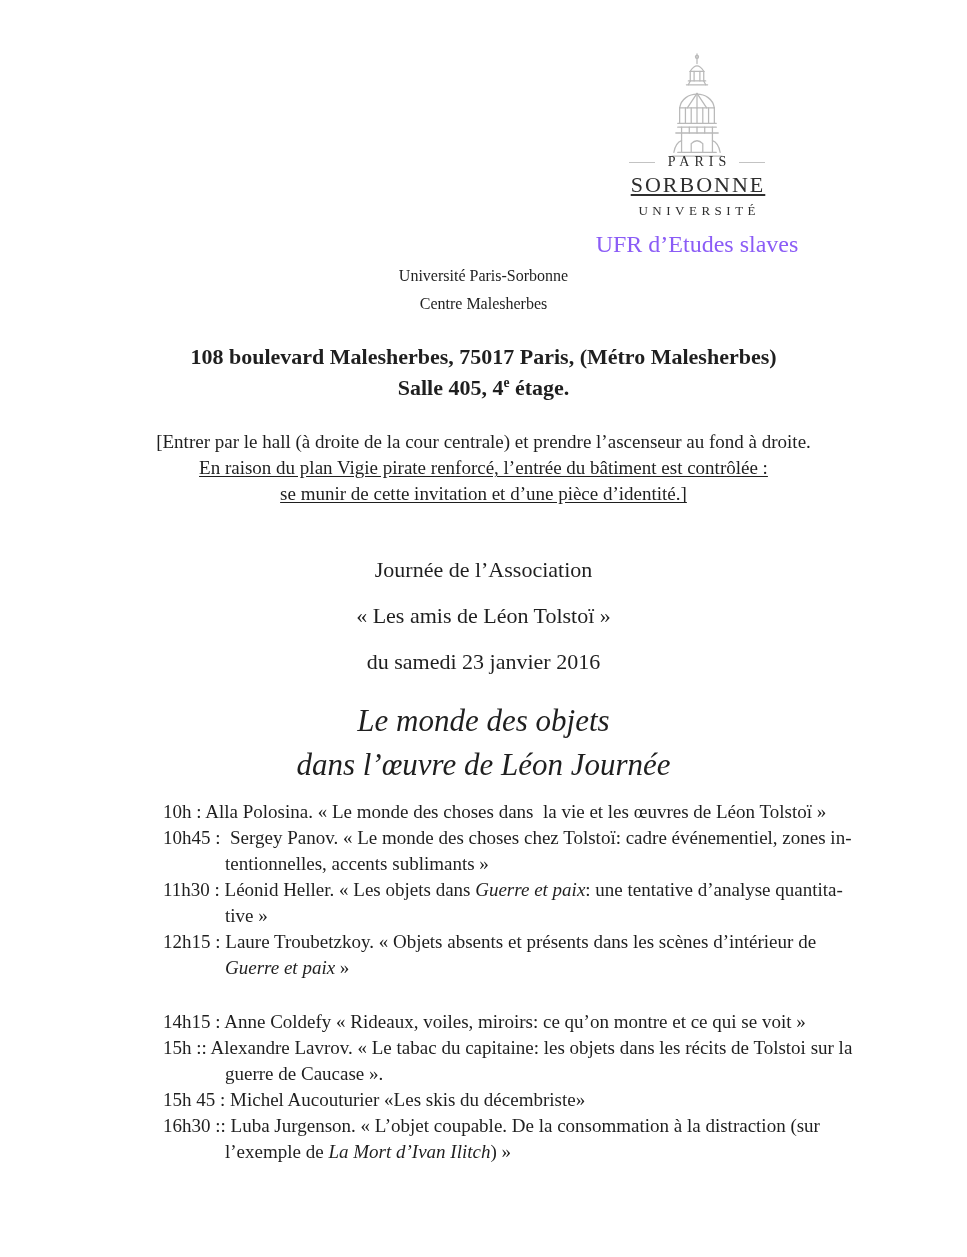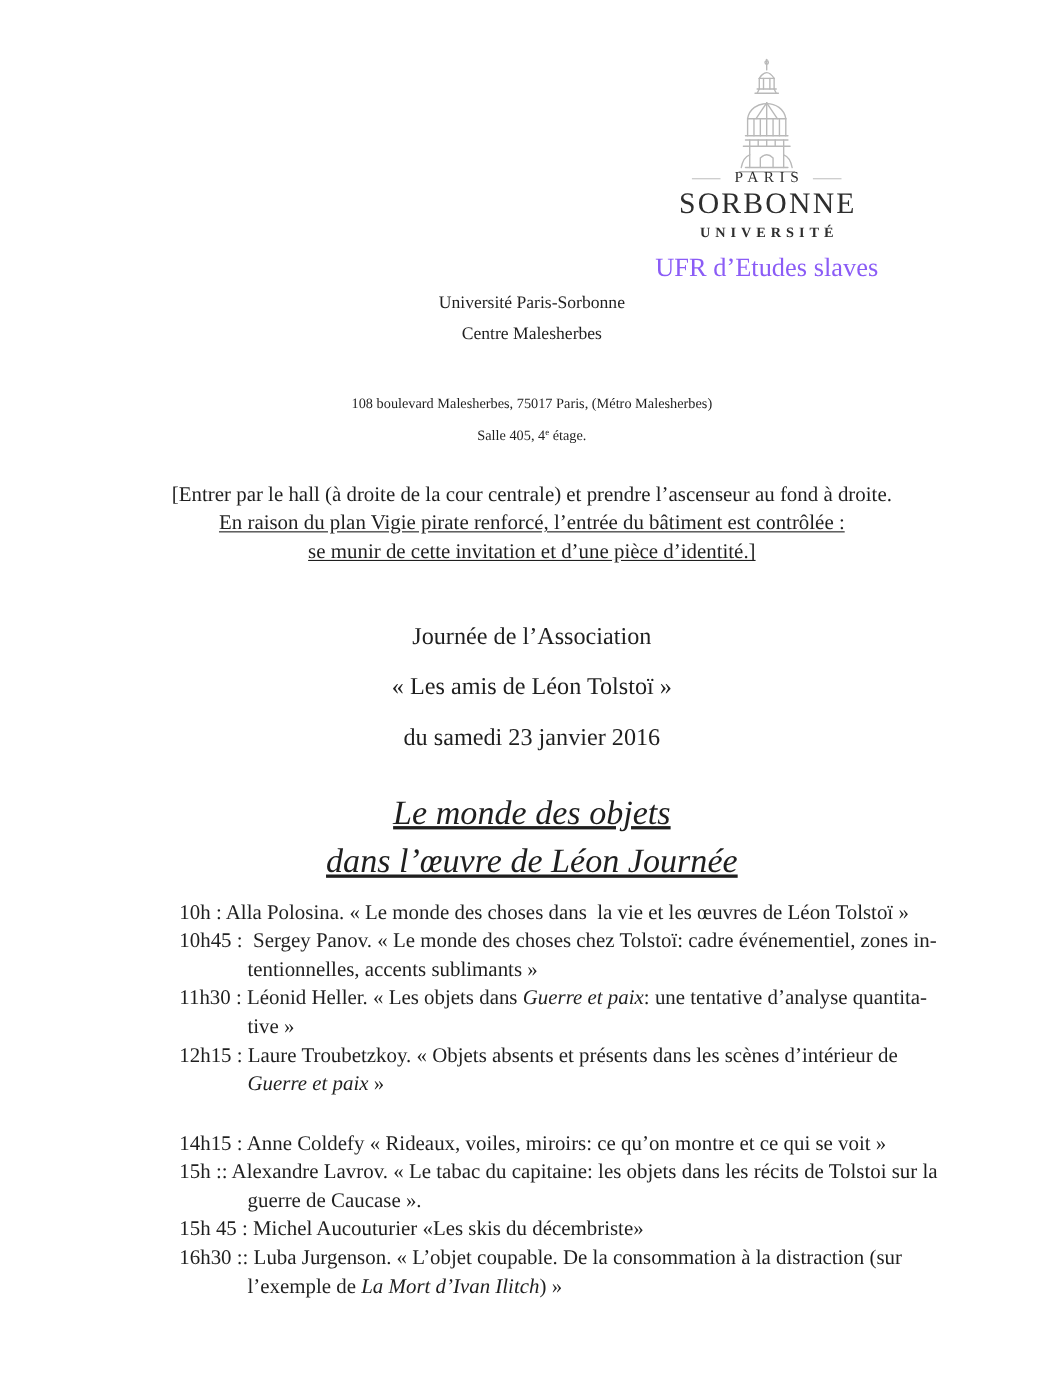--- a/index.html
+++ b/index.html
@@ -32,53 +32,54 @@
     margin-top: 0px;
   }
   .logo-paris {
     font-size: 14px;
     letter-spacing: 5px;
     text-indent: 5px;
     white-space: nowrap;
   }
   .logo-rule { width: 26px; height: 1px; background: #c3c3c3; }
   .logo-sorbonne {
-    font-size: 27px;
+    font-size: 22px;
     letter-spacing: 2px;
     text-indent: 2px;
     line-height: 30px;
     white-space: nowrap;
+    text-decoration: underline;
   }
   .logo-universite {
     font-size: 13px;
-    font-weight: bold;
+    font-weight: normal;
     letter-spacing: 4.5px;
     text-indent: 4.5px;
     margin-top: 3px;
     white-space: nowrap;
   }
   .logo-caption {
     font-size: 24px;
     margin-top: 12px;
     color: #8b5cf6;
     white-space: nowrap;
   }
 
   
   .content { padding-top: 262px; text-align: center; }
 
   .uni-block { font-size: 16px; line-height: 28px; }
-  .address-block { margin-top: 36px; font-size: 13px; line-height: 26px; }
+  .address-block { margin-top: 26px; font-size: 22px; line-height: 26px; font-weight: bold; }
   .address-block sup { font-size: 0.62em; vertical-align: super; }
 
   .notice-block { margin-top: 28px; font-size: 19px; line-height: 26px; }
   .underlined { text-decoration: underline; text-underline-offset: 2px; }
 
   .title-block { margin-top: 40px; font-size: 22px; line-height: 46px; }
-  .subtitle-block { margin-top: 24px; font-size: 31px; line-height: 44px; font-style: italic; text-decoration: underline; }
+  .subtitle-block { margin-top: 14px; font-size: 31px; line-height: 44px; font-style: italic; }
 
   
   .program {
     margin-top: 12px;
     text-align: left;
     padding: 0 56px 0 110px;
     font-size: 19px;
     line-height: 26px;
   }
   .program-item {

